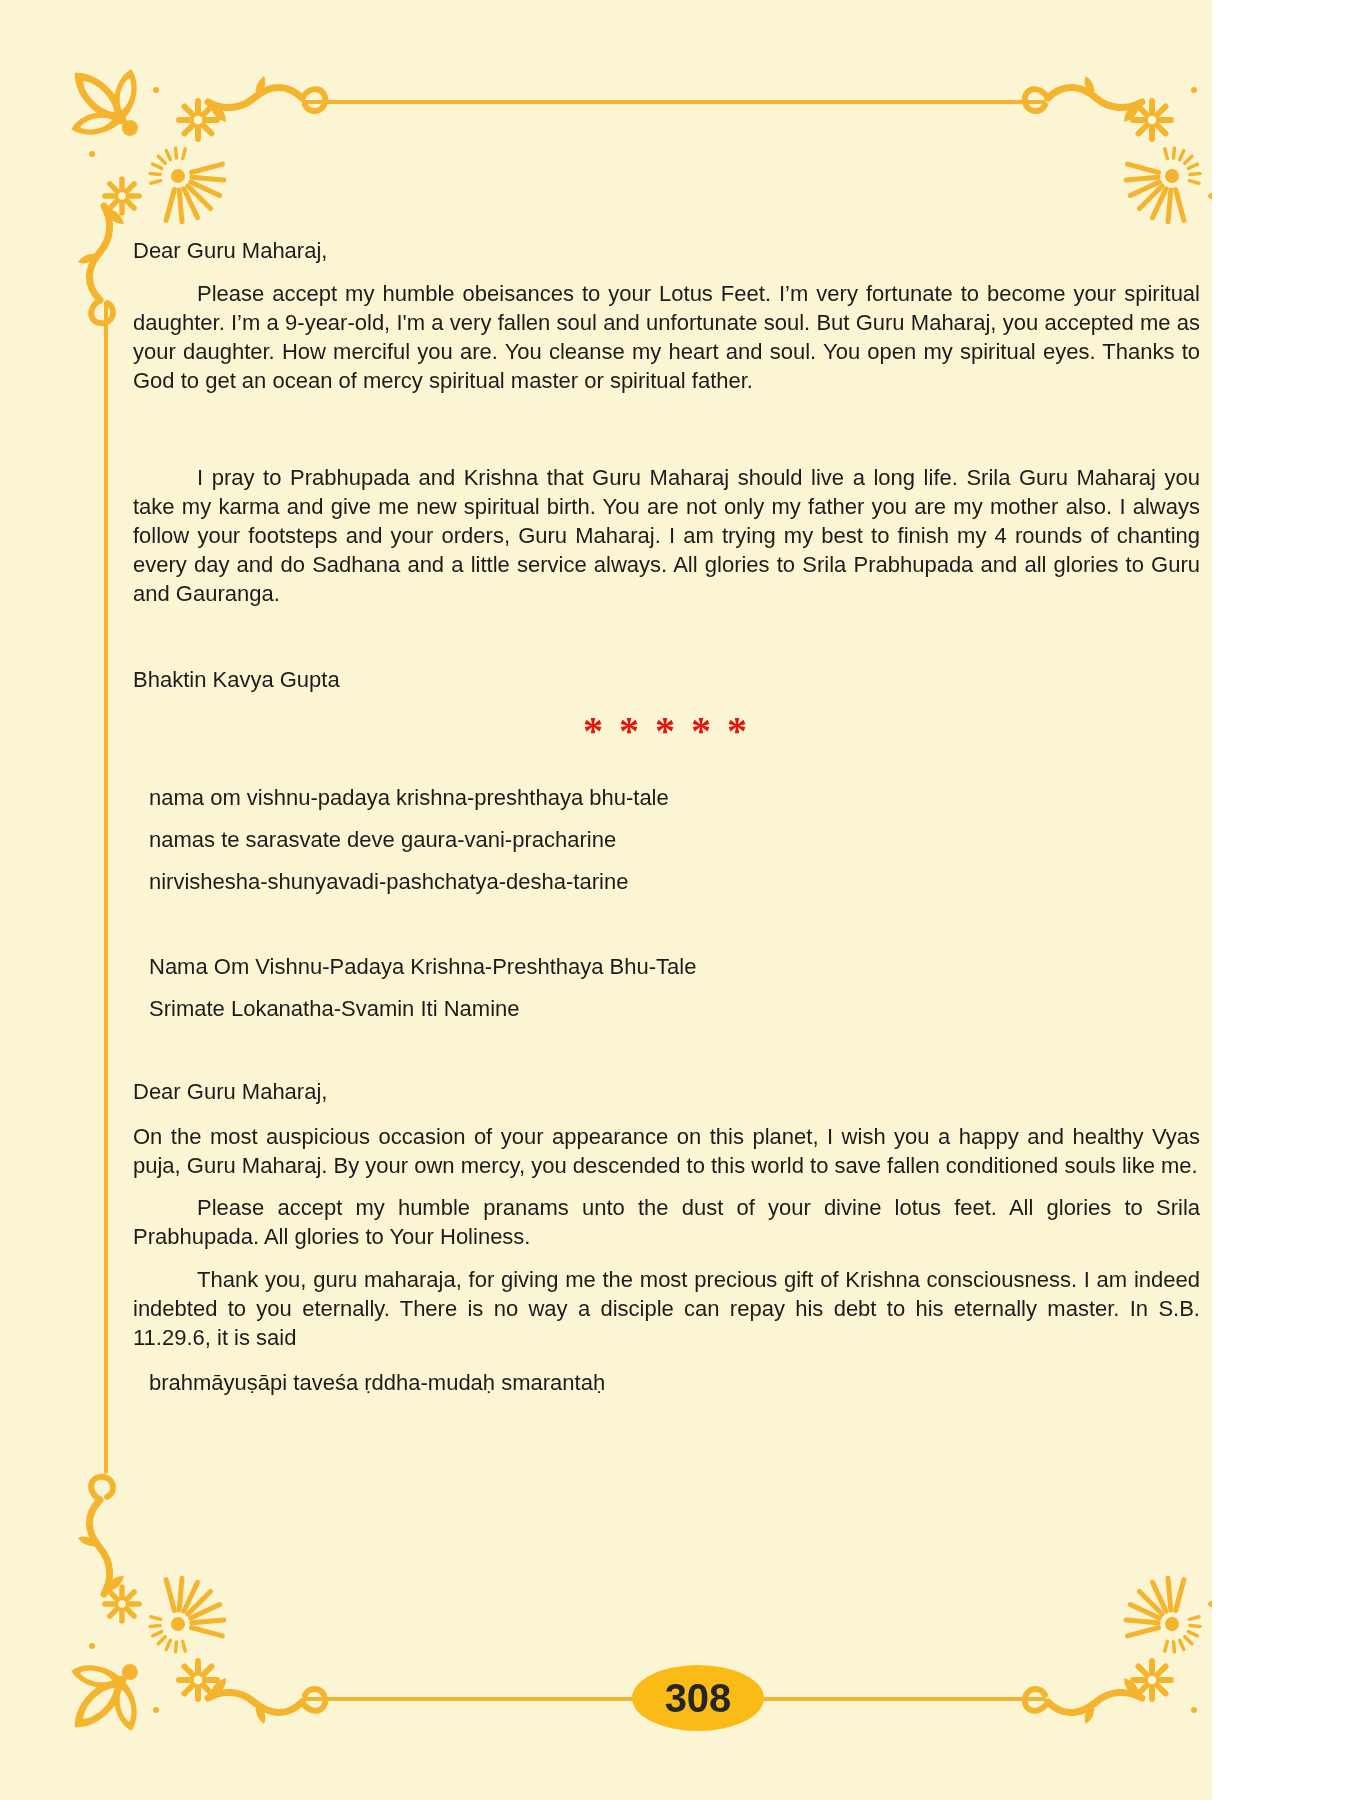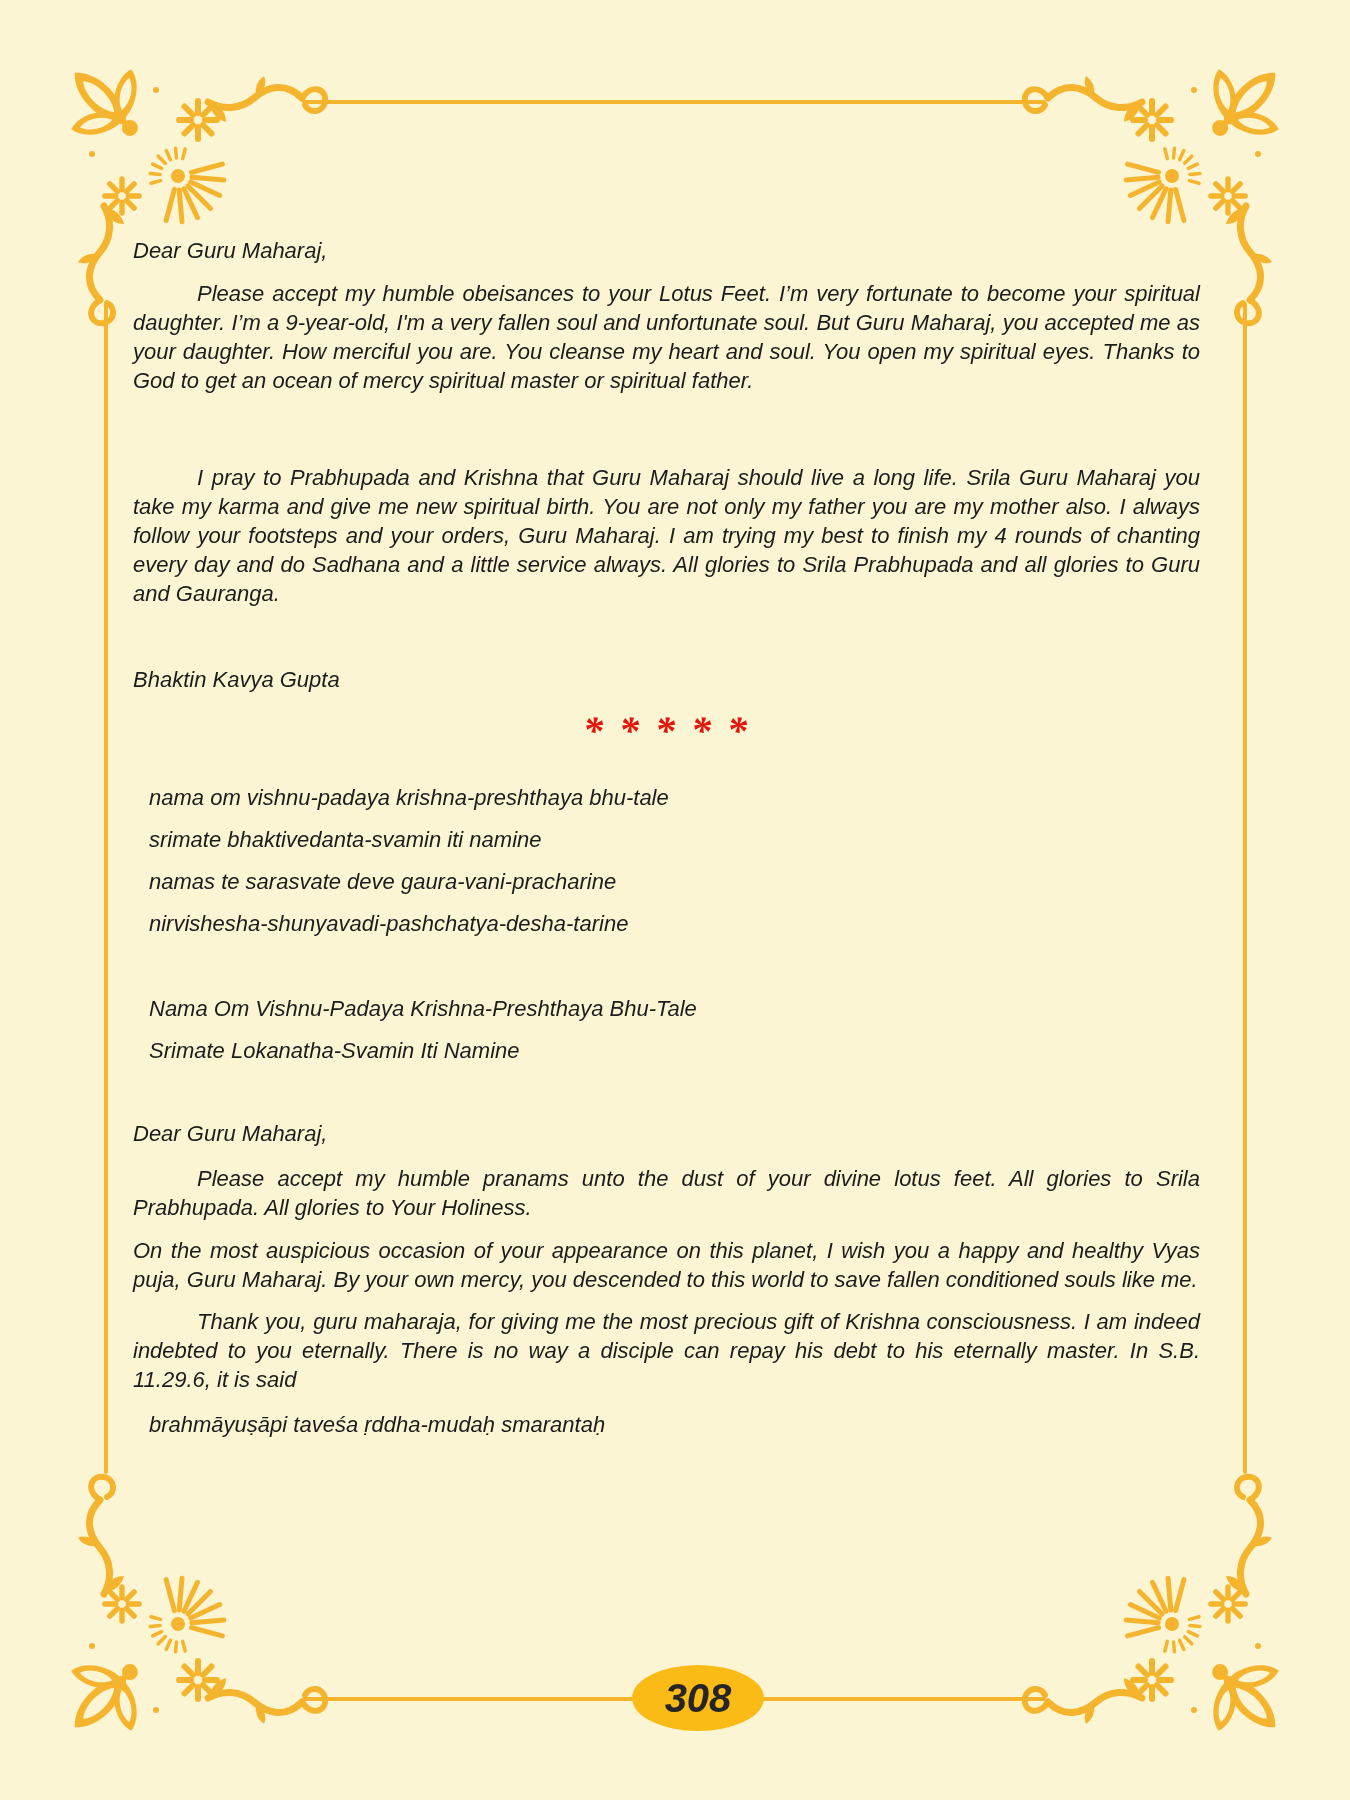--- a/index.html
+++ b/index.html
@@ -1,25 +1,24 @@
 <!DOCTYPE html>
 <html><head>
 <meta charset="utf-8">
 <style>
   html,body { margin:0; padding:0; }
   body { width:1350px; height:1800px; }
 
   .page {
     position:relative;
-    width:1350px; height:1800px;
+    width:1212px; height:1800px;
     background:#FCF5D3;
     overflow:hidden;
     font-family:"Liberation Sans","DejaVu Sans",sans-serif;
     color:#1C1C1C;
-    font-style:italic;
   }
 
   
   .bline { position:absolute; background:#F5B42E; border-radius:2px; }
   .bline.top    { left:302px;  top:100px;  width:744px;  height:3.5px; }
   .bline.bottom { left:302px;  top:1697px; width:744px;  height:3.5px; }
   .bline.left   { left:104px;  top:302px;  width:3.5px;  height:1172px; }
   .bline.right  { left:1243px; top:302px;  width:3.5px;  height:1172px; }
 
   .corner { position:absolute; width:270px; height:270px; }
@@ -174,33 +173,32 @@
 
     <p class="sal1">Dear Guru Maharaj,</p>
     <p class="just ind p1">Please accept my humble obeisances to your Lotus Feet. I’m very fortunate to become your spiritual daughter. I’m a 9-year-old, I'm a very fallen soul and unfortunate soul. But Guru Maharaj, you accepted me as your daughter. How merciful you are. You cleanse my heart and soul. You open my spiritual eyes. Thanks to God to get an ocean of mercy spiritual master or spiritual father.</p>
     <p class="just ind p2">I pray to Prabhupada and Krishna that Guru Maharaj should live a long life. Srila Guru Maharaj you take my karma and give me new spiritual birth. You are not only my father you are my mother also. I always follow your footsteps and your orders, Guru Maharaj. I am trying my best to finish my 4 rounds of chanting every day and do Sadhana and a little service always. All glories to Srila Prabhupada and all glories to Guru and Gauranga.</p>
     <p class="sig-name">Bhaktin Kavya Gupta</p>
 
     <div class="sep">* * * * *</div>
 
     <div class="mantra-group-1">
       <p>nama om vishnu-padaya krishna-preshthaya bhu-tale</p>
-      <p>srimate bhaktivedanta-svamin iti namine</p>
       <p>namas te sarasvate deve gaura-vani-pracharine</p>
       <p>nirvishesha-shunyavadi-pashchatya-desha-tarine</p>
     </div>
 
     <div class="mantra-group-2">
       <p>Nama Om Vishnu-Padaya Krishna-Preshthaya Bhu-Tale</p>
       <p>Srimate Lokanatha-Svamin Iti Namine</p>
     </div>
 
     <p class="sal2">Dear Guru Maharaj,</p>
+    <p class="just p4">On the most auspicious occasion of your appearance on this planet, I wish you a happy and healthy Vyas puja, Guru Maharaj. By your own mercy, you descended to this world to save fallen conditioned souls like me.</p>
     <p class="just ind p3">Please accept my humble pranams unto the dust of your divine lotus feet. All glories to Srila Prabhupada. All glories to Your Holiness.</p>
-    <p class="just p4">On the most auspicious occasion of your appearance on this planet, I wish you a happy and healthy Vyas puja, Guru Maharaj. By your own mercy, you descended to this world to save fallen conditioned souls like me.</p>
     <p class="just ind p5">Thank you, guru maharaja, for giving me the most precious gift of Krishna consciousness. I am indeed indebted to you eternally. There is no way a disciple can repay his debt to his eternally master. In S.B. 11.29.6, it is said</p>
 
     <div class="verse">
       <p>brahmāyuṣāpi taveśa ṛddha-mudaḥ smarantaḥ</p>
     </div>
 
   </div>
 
   <div class="page-badge">
     <span>308</span>

